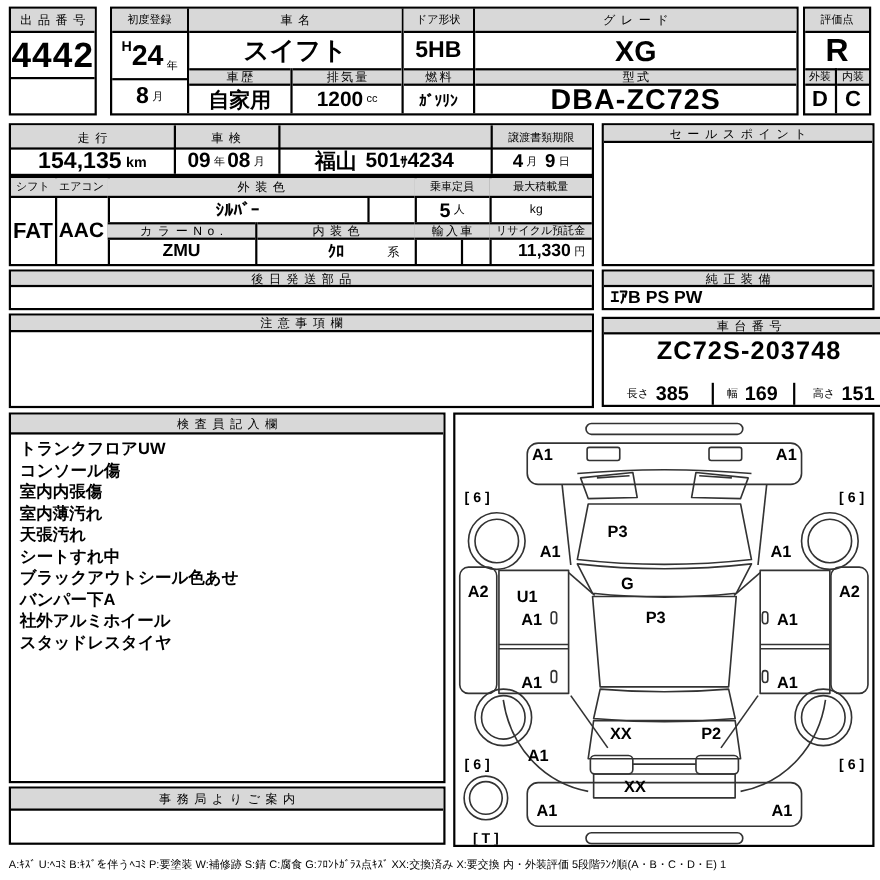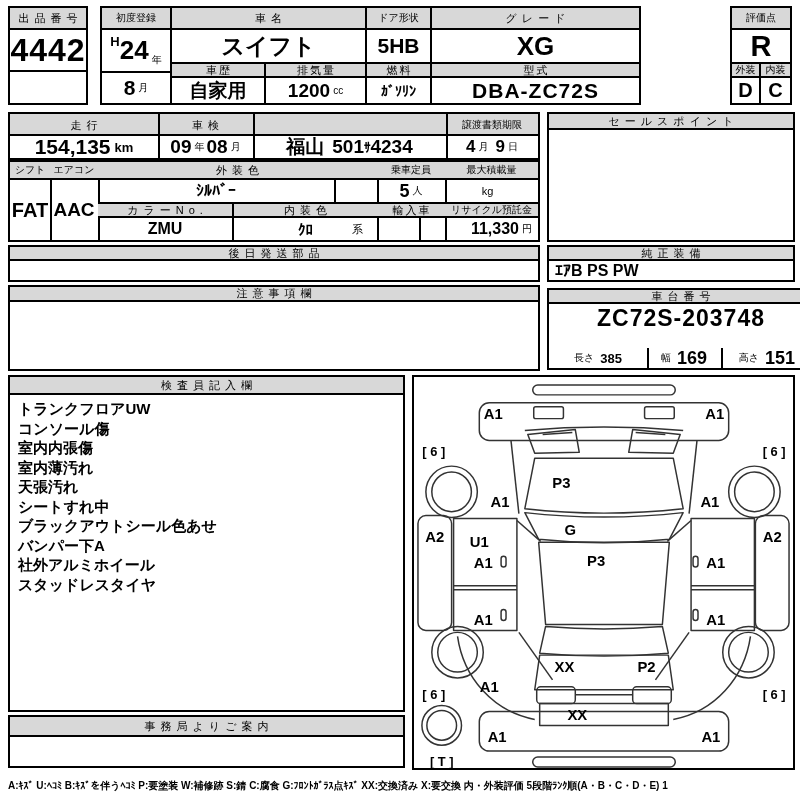--- a/index.html
+++ b/index.html
@@ -15,36 +15,36 @@
   .bd{font-weight:bold;}
   .vl{position:absolute;top:0;bottom:0;width:2px;background:#000;}
   .hdt{font-size:11px;letter-spacing:5px;text-indent:5px;white-space:nowrap;}
   .hdt2{font-size:11px;letter-spacing:2px;text-indent:2px;white-space:nowrap;text-align:right;}
   .hdt3{font-size:10px;letter-spacing:0;white-space:nowrap;}
   .u{font-size:10px;font-weight:bold;margin-left:3px;}
   .insp-line{font-size:15px;font-weight:bold;line-height:19.5px;white-space:nowrap;}
   .dlab{font:bold 15px "Liberation Sans","DejaVu Sans",sans-serif;text-anchor:middle;}
   .dlab.small{font-size:13px;}
   svg .car{fill:none;stroke:#333;stroke-width:1.5;stroke-linejoin:round;}
-  .legend{font-size:10px;font-weight:bold;white-space:nowrap;}
+  .legend{font-size:10px;font-weight:normal;white-space:nowrap;}
 </style>
 </head>
 <body>
 
 <div id="sheet">
 
   <div class="bx" style="left:8px;top:6px;width:80px;height:99px">
     <div class="ab ct gy bb hdt" style="left:0;right:0;top:0;height:22px">出品番号</div>
     <div class="ab ct bb" style="left:0;right:0;top:22px;height:42px">
       <span class="bd" style="font-size:32px;letter-spacing:1px">4442</span>
     </div>
     <div class="ab" style="left:0;right:0;top:64px;bottom:0"></div>
   </div>
 
-  <div class="bx" style="left:100px;top:6px;width:541px;height:99px">
+  <div class="bx" style="left:100px;top:6px;width:626px;height:99px">
 
     <div class="vl" style="left:68px"></div>
     <div class="vl" style="left:263px"></div>
     <div class="vl" style="left:328px"></div>
 
     <div class="ab ct gy bb hdt3" style="left:0;width:68px;top:0;height:22px">初度登録</div>
     <div class="ab ct bb" style="left:0;width:68px;top:22px;height:43px">
       <span class="bd" style="font-size:13px;align-self:flex-start;margin-top:4px">H</span>
       <span class="bd" style="font-size:26px">24</span>
       <span class="u" style="align-self:flex-end;margin-bottom:4px;font-weight:normal">年</span>
@@ -77,21 +77,21 @@
     <div class="ab ct" style="left:265px;width:63px;top:70px;height:25px">
       <span class="bd" style="font-size:14px">ｶﾞｿﾘﾝ</span>
     </div>
 
     <div class="ab ct gy bb hdt" style="left:330px;right:0;top:0;height:22px">グレード</div>
     <div class="ab ct" style="left:330px;right:0;top:22px;height:32px">
       <span class="bd" style="font-size:26px">XG</span>
     </div>
     <div class="ab ct gy bt bb hdt2" style="left:330px;right:0;top:54px;height:16px">型式</div>
     <div class="ab ct" style="left:330px;right:0;top:70px;height:25px">
-      <span class="bd" style="font-size:21px;letter-spacing:1px">DBA-ZC72S</span>
+      <span class="bd" style="font-size:26px;letter-spacing:1px">DBA-ZC72S</span>
     </div>
   </div>
 
   <div class="bx" style="left:730px;top:6px;width:62px;height:99px">
     <div class="ab ct gy bb hdt3" style="left:0;right:0;top:0;height:22px">評価点</div>
     <div class="ab ct" style="left:0;right:0;top:22px;height:32px">
       <span class="bd" style="font-size:29px">R</span>
     </div>
     <div class="ab ct gy bt bb br hdt3" style="left:0;width:29px;top:54px;height:16px">外装</div>
     <div class="ab ct gy bt bb hdt3" style="left:29px;right:0;top:54px;height:16px">内装</div>
@@ -211,21 +211,21 @@
 
   <div class="bx" style="left:547px;top:288px;width:268px;height:82px">
     <div class="ab ct gy bb hdt" style="left:0;right:0;top:0;height:14px">車台番号</div>
     <div class="ab ct" style="left:0;right:0;top:14px;height:28px">
       <span class="bd" style="font-size:23px;letter-spacing:1px">ZC72S-203748</span>
     </div>
     <div class="vl" style="left:98px;top:58px;bottom:0"></div>
     <div class="vl" style="left:172px;top:58px;bottom:0"></div>
     <div class="ab ct" style="left:0;width:98px;top:58px;bottom:0">
       <span style="font-size:10px;margin-right:6px">長さ</span>
-      <span class="bd" style="font-size:13px">385</span>
+      <span class="bd" style="font-size:18px">385</span>
     </div>
     <div class="ab ct" style="left:98px;width:74px;top:58px;bottom:0">
       <span style="font-size:10px;margin-right:6px">幅</span>
       <span class="bd" style="font-size:18px">169</span>
     </div>
     <div class="ab ct" style="left:172px;right:0;top:58px;bottom:0">
       <span style="font-size:10px;margin-right:6px">高さ</span>
       <span class="bd" style="font-size:18px">151</span>
     </div>
   </div>

